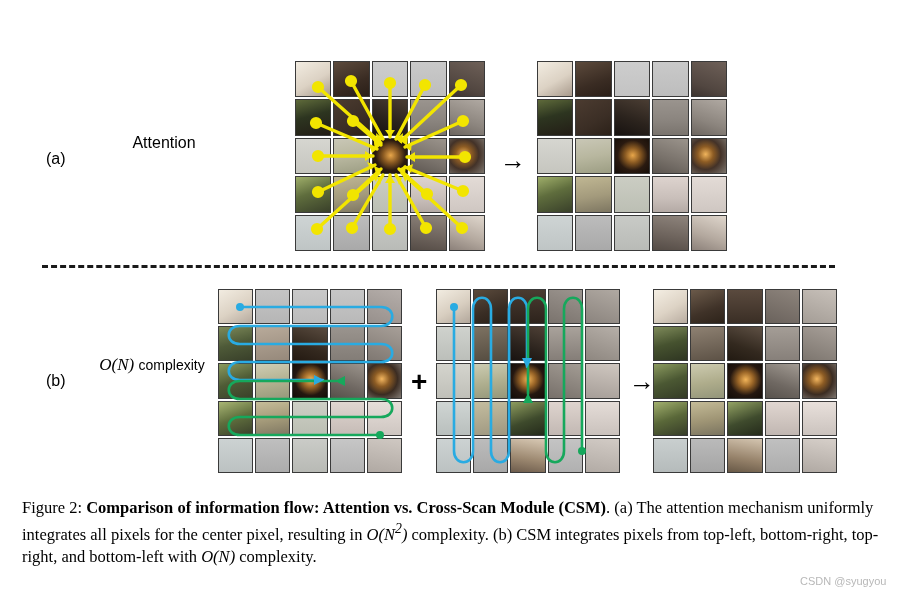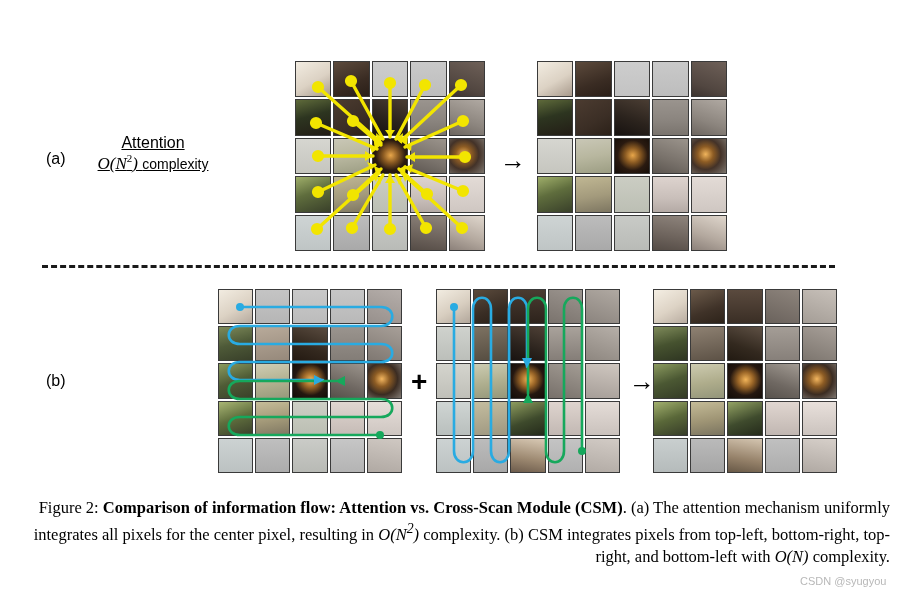--- a/index.html
+++ b/index.html
@@ -25,41 +25,37 @@
         gap:2px;width:100%;height:100%;}
   .cell{border:1.5px solid #3a3a3a;box-sizing:border-box;background-size:500% 500%;}
 
   .op{position:absolute;font-family:"Liberation Sans",sans-serif;font-weight:bold;color:#000;}
 
   
   .divider{position:absolute;border-top:3px dashed #1a1a1a;}
 
   
   .caption{position:absolute;font-family:"Liberation Serif",serif;font-size:16.5px;
-           line-height:1.38;text-align:right;}
+           line-height:1.38;text-align:left;}
   .caption b{font-weight:bold;}
   .cal{font-family:"Liberation Serif",serif;font-style:italic;}
 
   .watermark{position:absolute;font-family:Liberation Sans, sans-serif;font-size:11px;color:#b8b8b8;}
 
   svg{position:absolute;left:0;top:0;overflow:visible;pointer-events:none;}
 </style>
 </head>
 <body>
 
 <div class="figure">
 
   <div class="rowlabel" style="left:46px;top:150px;">(a)</div>
 
-  <div class="rowlabel" style="left:88px;top:134px;width:130px;text-decoration:underline;">
+  <div class="rowlabel" style="left:99px;top:134px;width:130px;">
     <div class="meth">Attention</div>
-    <div class="cplx">
-      <span class="oh">O</span><span class="oh">(</span><span class="nn">N</span><sup>2</sup><span class="oh">)</span>
-      <span class="word">complexity</span>
-    </div>
   </div>
 
   <div class="panel" style="left:295px;top:61px;width:190px;height:190px;">
     <div class="grid">
       <div class="cell" style="background:linear-gradient(150deg,#f2ece1,#dcd2c4 55%,#a89a8c)"></div>
       <div class="cell" style="background:linear-gradient(160deg,#5c4a3c,#3a2c23 60%,#2a1f18)"></div>
       <div class="cell" style="background:linear-gradient(180deg,#cdcdcd,#c3c3c3)"></div>
       <div class="cell" style="background:linear-gradient(180deg,#c9c9c9,#bdbdbd)"></div>
       <div class="cell" style="background:linear-gradient(200deg,#6e6058,#514640 70%,#3d3430)"></div>
 
@@ -192,20 +188,24 @@
       <div class="cell" style="background:linear-gradient(190deg,#8e847c,#6d635c 60%,#554c46)"></div>
       <div class="cell" style="background:linear-gradient(200deg,#dfd6cc,#b3a89e 60%,#8c817a)"></div>
     </div>
   </div>
 
   <div class="divider" style="left:42px;top:265px;width:793px;"></div>
 
   <div class="rowlabel" style="left:46px;top:372px;">(b)</div>
 
   <div class="rowlabel" style="left:82px;top:355px;width:140px;">
+    <div class="cplx">
+      <span class="oh">O</span><span class="oh">(</span><span class="nn">N</span><span class="oh">)</span>
+      <span class="word">complexity</span>
+    </div>
   </div>
 
   <div class="panel" style="left:218px;top:289px;width:184px;height:184px;">
     <div class="grid">
       <div class="cell" style="background:linear-gradient(150deg,#f2ece1,#dcd2c4 55%,#b6aa9e)"></div>
       <div class="cell" style="background:linear-gradient(180deg,#c4c4c4,#b6b6b6)"></div>
       <div class="cell" style="background:linear-gradient(180deg,#c9c9c9,#bcbcbc)"></div>
       <div class="cell" style="background:linear-gradient(180deg,#c6c6c6,#b9b9b9)"></div>
       <div class="cell" style="background:linear-gradient(200deg,#b5aeaa,#97908c)"></div>
 

